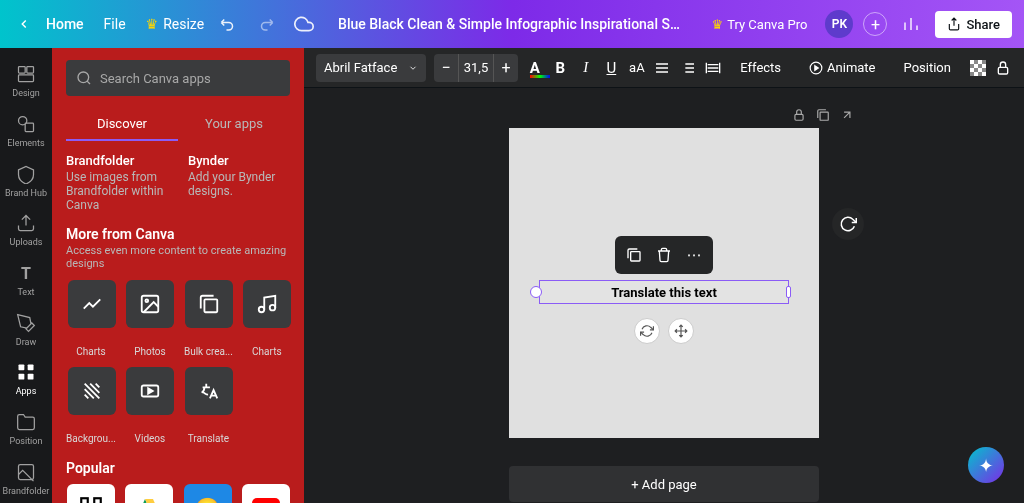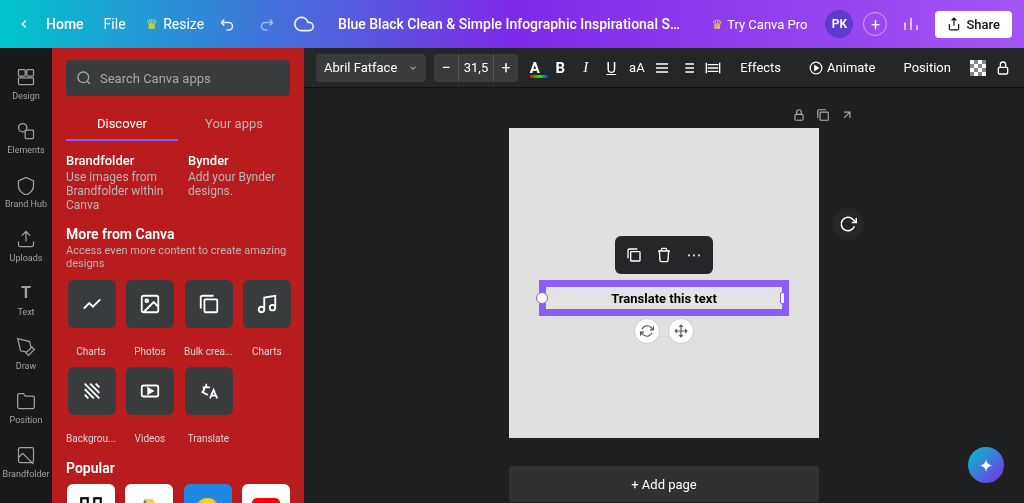--- a/index.html
+++ b/index.html
@@ -58,21 +58,21 @@
 .tb-text { padding:0 10px; font-size:13px; cursor:pointer; }
 .color-swatch { width:20px; height:3px; background:linear-gradient(90deg,#ff0000,#00ff00,#0000ff); position:absolute; bottom:4px; left:4px; right:4px; }
 .text-color { position:relative; }
 
 .canvas-wrap { position:relative; padding:20px; display:flex; flex-direction:column; align-items:center; }
 .page-tools { display:flex; gap:10px; margin-bottom:6px; align-self:flex-end; margin-right:150px; color:#aaa; }
 .page-tools span { cursor:pointer; font-size:14px; }
 .page { width:310px; height:310px; background:#e0e0e0; position:relative; }
 .floating-toolbar { position:absolute; top:108px; left:50%; transform:translateX(-50%); background:#252627; border-radius:6px; display:flex; gap:4px; padding:6px; }
 .floating-toolbar .ft-btn { width:26px; height:26px; display:flex; align-items:center; justify-content:center; color:#fff; cursor:pointer; font-size:15px; }
-.text-element { position:absolute; top:152px; left:30px; right:30px; border:7px solid #8b5cf6; background:rgba(255,255,255,0.1); padding:2px 4px; text-align:center; font-family:"Abril Fatface",Georgia,serif; font-weight:700; font-size:13px; color:#000; }
+.text-element { position:absolute; top:152px; left:30px; right:30px; border:1px solid #8b5cf6; background:rgba(255,255,255,0.1); padding:2px 4px; text-align:center; font-family:"Abril Fatface",Georgia,serif; font-weight:700; font-size:13px; color:#000; }
 .rotate-handle { position:absolute; left:-10px; top:50%; transform:translateY(-50%); width:12px; height:12px; background:#fff; border:1px solid #8b5cf6; border-radius:50%; }
 .handle-r { position:absolute; right:-3px; top:50%; transform:translateY(-50%); width:5px; height:12px; background:#fff; border:1px solid #8b5cf6; border-radius:2px; }
 .below-controls { position:absolute; top:190px; left:50%; transform:translateX(-50%); display:flex; gap:8px; }
 .circle-btn { width:26px; height:26px; border-radius:50%; background:#fff; border:1px solid #ccc; display:flex; align-items:center; justify-content:center; font-size:13px; cursor:pointer; }
 .add-page { width:310px; height:36px; background:#303133; border-radius:4px; color:#fff; display:flex; align-items:center; justify-content:center; font-size:13px; margin-top:28px; cursor:pointer; }
 .fab-regen { position:absolute; right:160px; top:160px; width:32px; height:32px; border-radius:50%; background:#252627; color:#fff; display:flex; align-items:center; justify-content:center; cursor:pointer; }
 .fab-magic { position:absolute; right:20px; bottom:20px; width:36px; height:36px; border-radius:50%; background:linear-gradient(135deg,#00c4cc,#7d2ae8); display:flex; align-items:center; justify-content:center; color:#fff; cursor:pointer; font-size:18px; }
 .collapse-handle { position:absolute; left:304px; top:285px; width:10px; height:44px; background:#252627; border-radius:0 6px 6px 0; display:flex; align-items:center; justify-content:center; color:#888; cursor:pointer; font-size:10px; }
 
 svg { display:block; }
@@ -167,20 +167,31 @@
       <div class="rail-icon" style="font-weight:700;font-size:16px;">T</div>
       <span>Text</span>
     </div>
   <div class="rail-item">
       <div class="rail-icon">
         <svg width="20" height="20" viewBox="0 0 24 24" fill="none" stroke="currentColor" stroke-width="1.5">
           <path d="M12 19l7-7 3 3-7 7-3-3zM18 13l-1.5-7.5L2 2l3.5 14.5L13 18l5-5z"></path>
         </svg>
       </div>
       <span>Draw</span>
+    </div>
+  <div class="rail-item active">
+      <div class="rail-icon">
+        <svg width="20" height="20" viewBox="0 0 24 24" fill="currentColor">
+          <rect x="3" y="3" width="7" height="7" rx="1"></rect>
+          <rect x="14" y="3" width="7" height="7" rx="1"></rect>
+          <rect x="3" y="14" width="7" height="7" rx="1"></rect>
+          <rect x="14" y="14" width="7" height="7" rx="1"></rect>
+        </svg>
+      </div>
+      <span>Apps</span>
     </div>
   <div class="rail-item">
       <div class="rail-icon">
         <svg width="20" height="20" viewBox="0 0 24 24" fill="none" stroke="currentColor" stroke-width="1.5">
           <path d="M22 19a2 2 0 01-2 2H4a2 2 0 01-2-2V5a2 2 0 012-2h5l2 3h9a2 2 0 012 2z"></path>
         </svg>
       </div>
       <span>Position</span>
     </div>
   <div class="rail-item">

